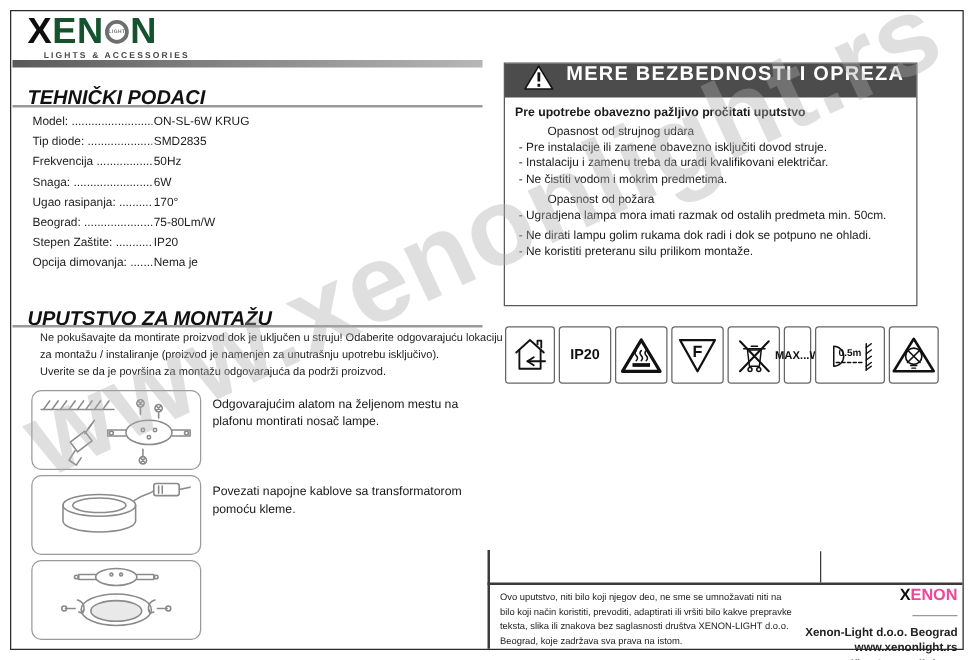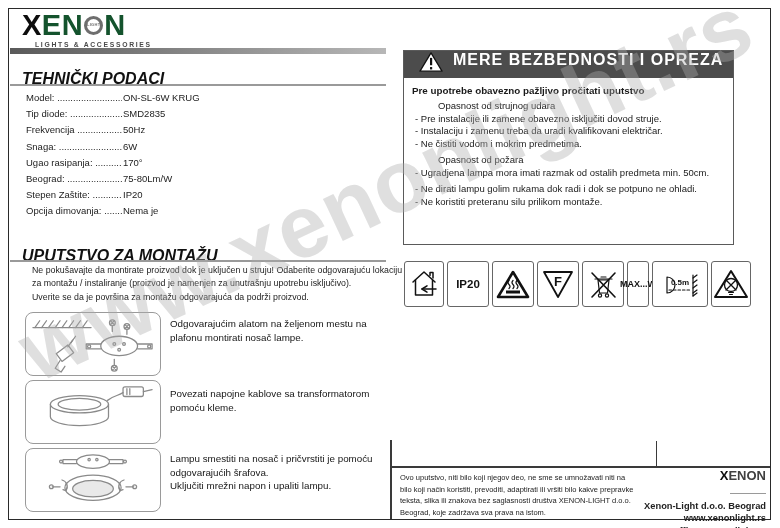--- a/index.html
+++ b/index.html
@@ -67,21 +67,21 @@
   .badge .txt-sm{font-weight:bold;font-size:9px;color:#111;letter-spacing:0;}
 
   
   .f-vline{position:absolute;left:390px;top:440px;width:1.5px;height:79px;background:#3a3a3a;}
   .f-vline2{position:absolute;left:656px;top:441px;width:1.2px;height:25px;background:#3a3a3a;}
   .f-hline{position:absolute;left:390px;top:466px;width:380px;height:1.5px;background:#3a3a3a;}
   .disclaimer{position:absolute;left:400px;top:472px;width:262px;font-size:7.5px;
         line-height:11.5px;white-space:pre-line;color:#222;}
   .contact{position:absolute;left:640px;top:469px;width:126px;text-align:right;}
   .c-logo{font-size:13px;font-weight:bold;line-height:13px;}
-  .c-logo .lx{color:#0d0d0d;} .c-logo .lg{color:#404040;}
+  .c-logo .lx{color:#0d0d0d;} .c-logo .lg{color:#ec4899;}
   .c-bar{display:inline-block;width:36px;height:1px;background:#9a9a9a;margin-bottom:2px;}
   .c-line{font-size:9.3px;font-weight:bold;line-height:12.4px;color:#222;}
 </style>
 </head>
 <body>
 
 <div class="page">
   <div class="sheet-border"></div>
 
   <div class="watermark">www.xenonlight.rs</div>
@@ -180,23 +180,20 @@
           <circle cx="25" cy="39" r="2"></circle>
         <path d="M36,32 a7,7 0 0 1 4,11"></path>
           <path d="M40,43 l-3,-1 M40,43 l1,-3"></path>
         <line x1="102" y1="39" x2="110" y2="39"></line>
           <circle cx="111" cy="39" r="2"></circle>
         <path d="M100,32 a7,7 0 0 0 -4,11"></path>
           <path d="M96,43 l3,-1 M96,43 l-1,-3"></path>
       </g>
     </svg>
   </div>
-  <div class="step-text" style="top:452px">Lampu smestiti na nosač i pričvrstiti je pomoću
-odgovarajućih šrafova.
-Uključiti mrežni napon i upaliti lampu.</div>
 
   <div class="safety">
     <div class="safety-head">
       <svg width="26" height="22" viewBox="0 0 28 24">
         <path d="M14,2 L26,22 H2 Z" fill="#ffffff" stroke="#111" stroke-width="1.4" stroke-linejoin="round"></path>
         <rect x="12.9" y="7.5" width="2.4" height="8" fill="#111"></rect>
         <rect x="12.9" y="17.5" width="2.4" height="2.6" fill="#111"></rect>
       </svg>
       <span class="t">MERE BEZBEDNOSTI I OPREZA</span>
     </div>

